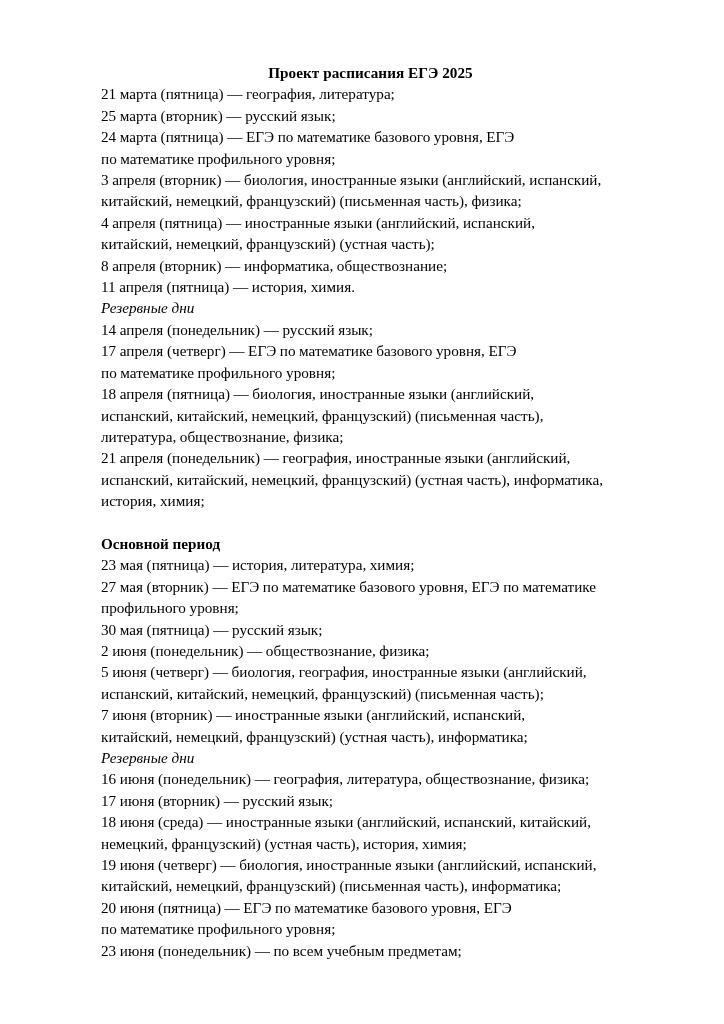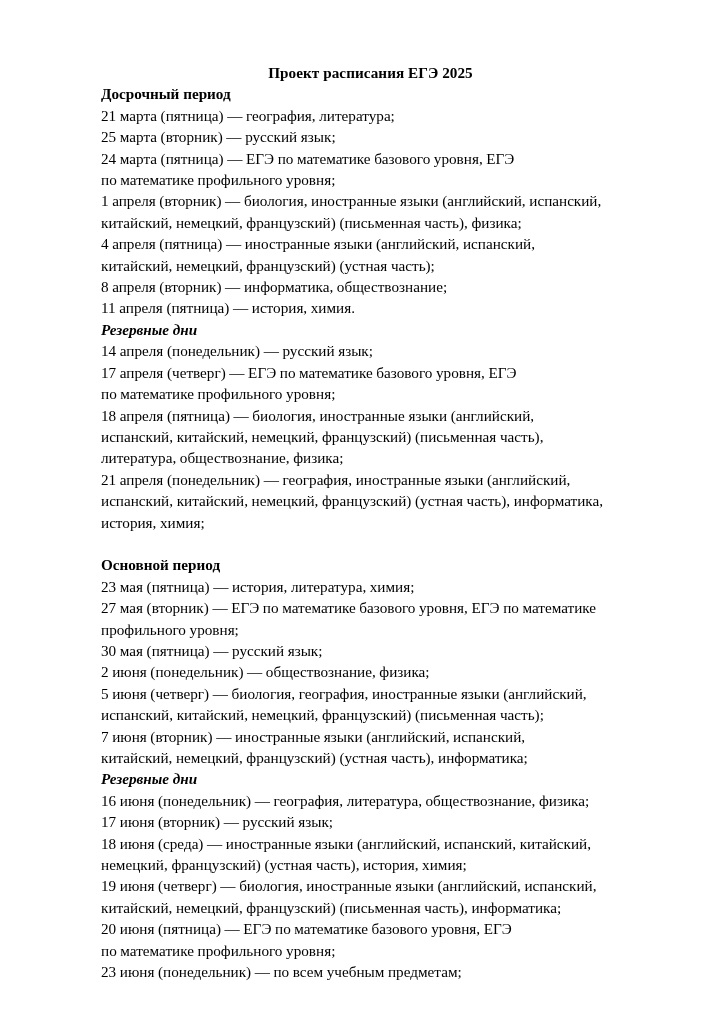--- a/index.html
+++ b/index.html
@@ -45,21 +45,21 @@
     font-size: 15.2px;
     font-weight: bold;
     line-height: 21.4px;
     margin: 0;
     padding: 0;
     text-align: left;
   }
   .sub-heading {
     font-size: 15.2px;
     font-style: italic;
-    font-weight: bold;
+    font-weight: normal;
     line-height: 21.4px;
     margin: 0;
     padding: 0;
     text-align: left;
   }
   .entry-list {
     list-style: none;
     margin: 0;
     padding: 0;
   }
@@ -75,27 +75,26 @@
   }
 </style>
 </head>
 <body>
 
 <div class="page">
 
   <h1 class="doc-title">Проект расписания ЕГЭ 2025</h1>
 
   <div class="section">
-    <div class="section-heading">Досрочный период</div>
     <div class="entry-list">
       <div class="entry">21 марта (пятница) — география, литература;</div>
       <div class="entry">25 марта (вторник) — русский язык;</div>
       <div class="entry">24 марта (пятница) — ЕГЭ по математике базового уровня, ЕГЭ
 по математике профильного уровня;</div>
-      <div class="entry">1 апреля (вторник) — биология, иностранные языки (английский, испанский,
+      <div class="entry">3 апреля (вторник) — биология, иностранные языки (английский, испанский,
 китайский, немецкий, французский) (письменная часть), физика;</div>
       <div class="entry">4 апреля (пятница) — иностранные языки (английский, испанский,
 китайский, немецкий, французский) (устная часть);</div>
       <div class="entry">8 апреля (вторник) — информатика, обществознание;</div>
       <div class="entry">11 апреля (пятница) — история, химия.</div>
     </div>
     <div class="sub-heading">Резервные дни</div>
     <div class="entry-list">
       <div class="entry">14 апреля (понедельник) — русский язык;</div>
       <div class="entry">17 апреля (четверг) — ЕГЭ по математике базового уровня, ЕГЭ

